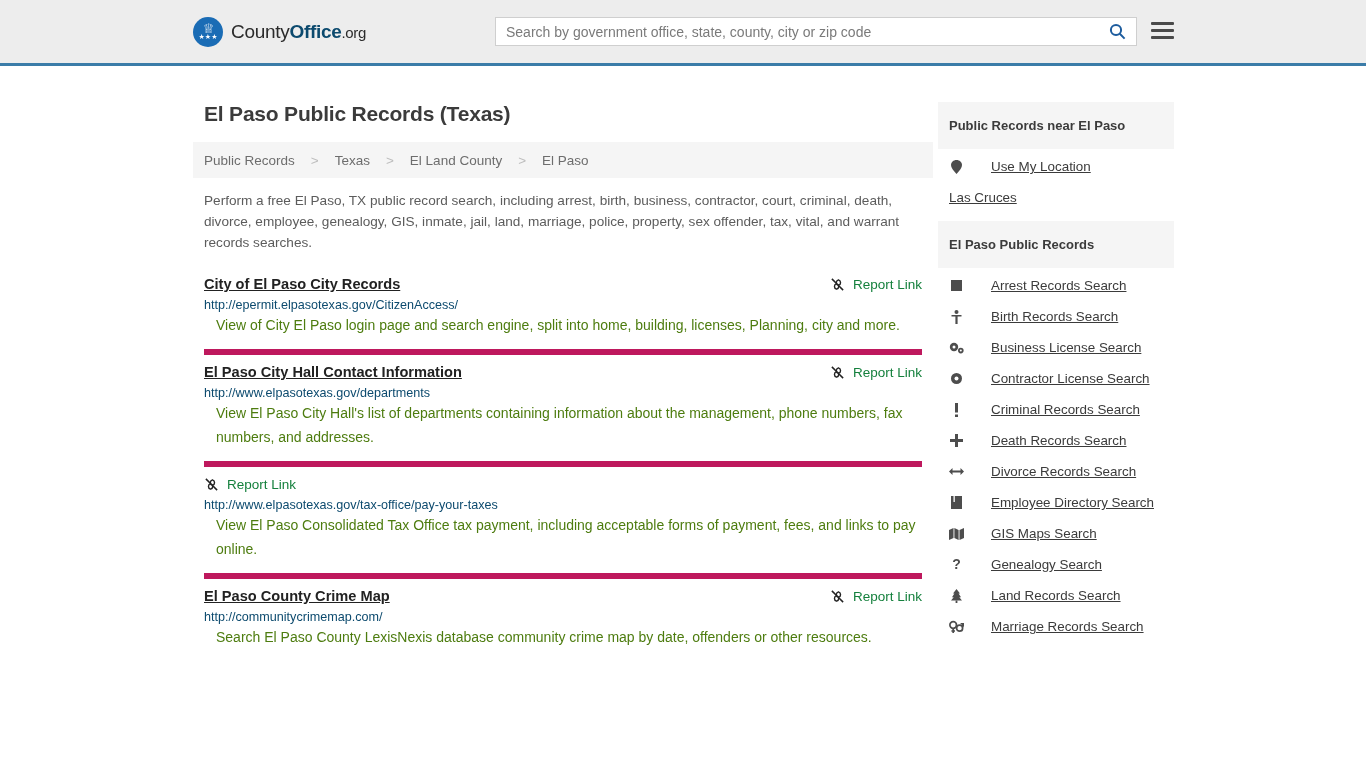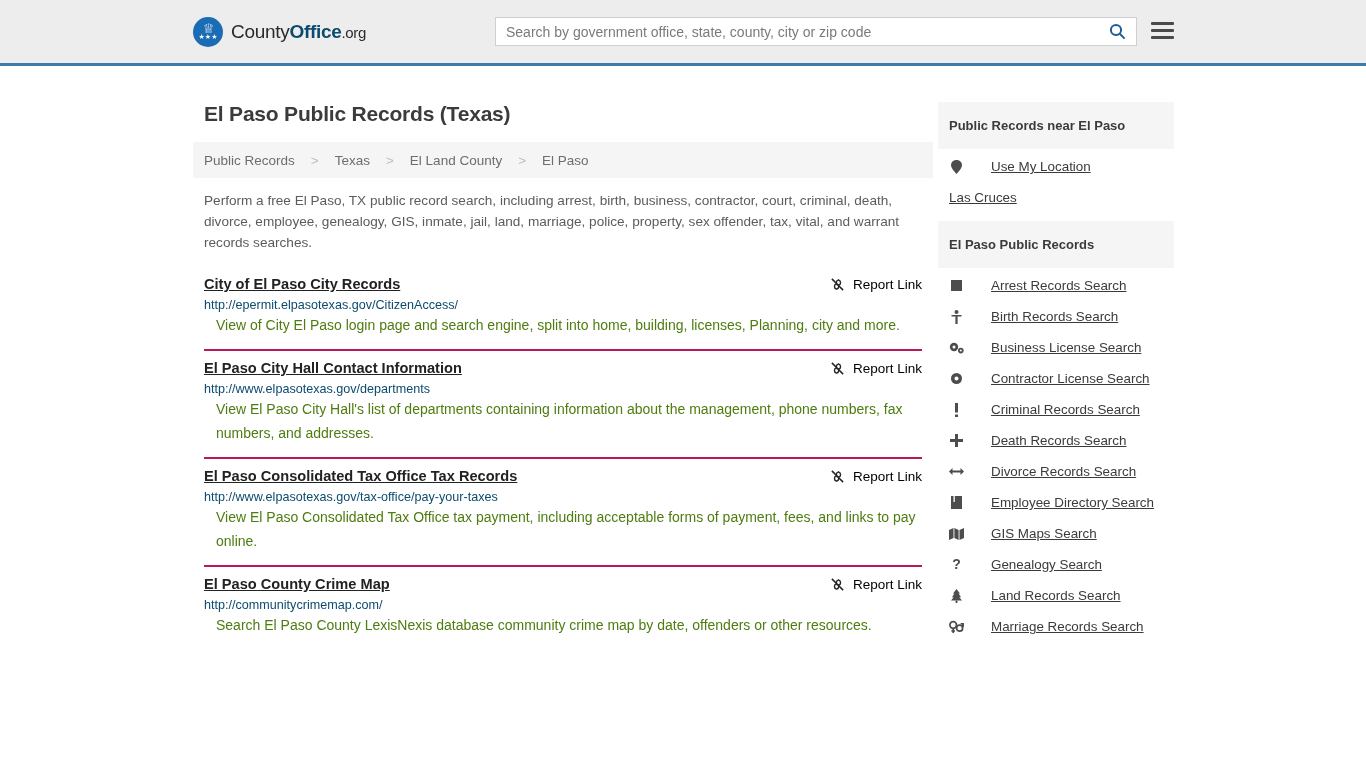--- a/index.html
+++ b/index.html
@@ -165,42 +165,42 @@
     margin: 0 0 14px 0;
   }
   .intro a {
     color: #4a4a4a;
     text-decoration: underline;
   }
 
   
   .results { padding: 0 11px; margin-top: 6px; }
   .result {
-    border-bottom: 2px solid #be185d;
+    border-bottom: 6px solid #be185d;
     padding: 9px 0 12px 0;
   }
   .result:last-child { border-bottom: none; }
   .result-head {
     display: flex;
     justify-content: space-between;
     align-items: flex-start;
   }
   .result-title {
     font-size: 14.6px;
     font-weight: bold;
     color: #222222;
     text-decoration: underline;
     cursor: pointer;
   }
   .report-link {
     display: flex;
     align-items: flex-start;
     gap: 8px;
     font-size: 13.5px;
-    color: #000000;
+    color: #15803d;
     cursor: pointer;
     white-space: nowrap;
     padding-top: 1px;
   }
   .result-url {
     display: block;
     font-size: 12.6px;
     color: #0c4a6e;
     margin-top: 6px;
     text-decoration: none;
@@ -333,21 +333,20 @@
             </svg>
             <span>Report Link</span>
           </span>
         </div>
         <a class="result-url" href="#">http://www.elpasotexas.gov/departments</a>
         <p class="result-desc">View El Paso City Hall's list of departments containing information about the management, phone numbers, fax numbers, and addresses.</p>
       </div>
 
       <div class="result">
         <div class="result-head">
-          <a class="result-title" href="#">El Paso Consolidated Tax Office Tax Records</a>
           <span class="report-link">
             <svg width="15" height="15" viewBox="0 0 16 16">
               <path d="M2 2 L7 7 M9 9 L14 14" stroke="#222" stroke-width="1.6" fill="none"></path>
               <path d="M7 7 C4 8, 4 12, 7 13 C10 12, 10 8, 7 7 Z" stroke="#222" stroke-width="1.5" fill="none"></path>
               <path d="M9 9 C12 8, 12 4, 9 3 C6 4, 6 8, 9 9 Z" stroke="#222" stroke-width="1.5" fill="none"></path>
             </svg>
             <span>Report Link</span>
           </span>
         </div>
         <a class="result-url" href="#">http://www.elpasotexas.gov/tax-office/pay-your-taxes</a>

